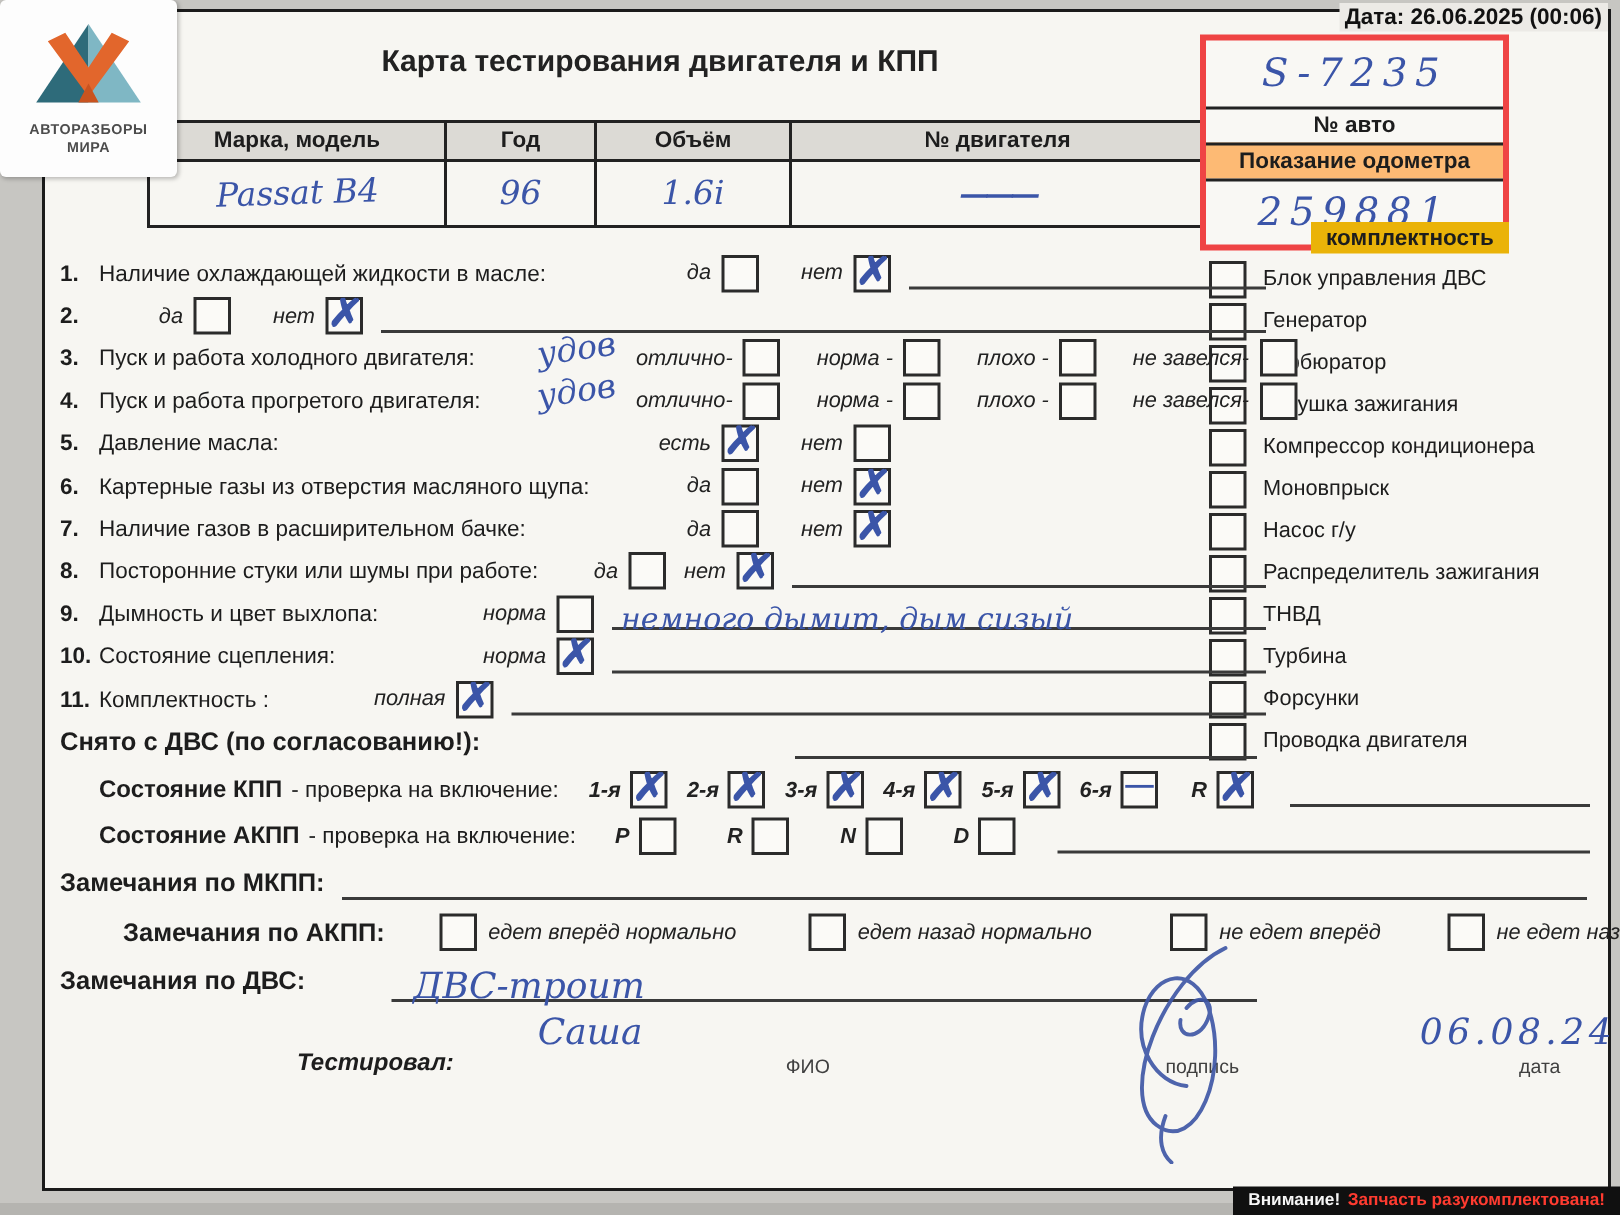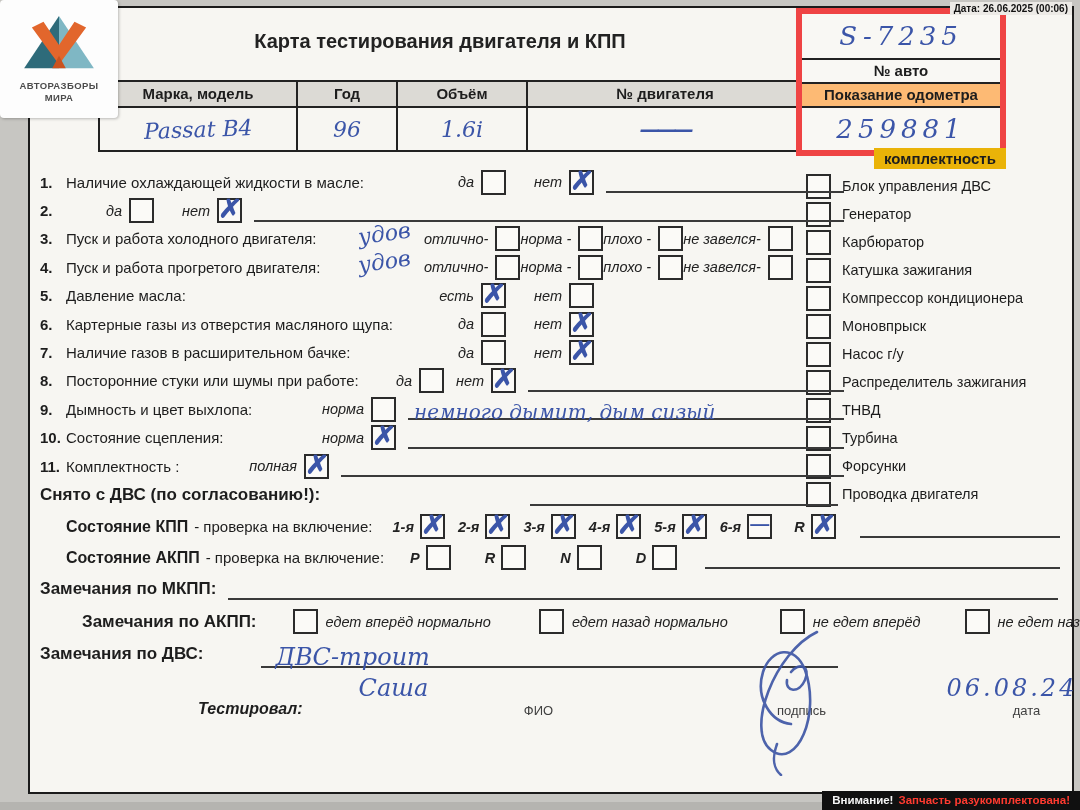--- a/index.html
+++ b/index.html
@@ -1,33 +1,33 @@
 <!DOCTYPE html>
 <html><head>
 <meta charset="utf-8">
 <style>
   html,body{margin:0;padding:0;width:1080px;height:810px;overflow:hidden;
     background:#c7c6c2;font-family:"Liberation Sans",sans-serif;color:#1d1d1d;}
   .paper{position:absolute;left:28px;top:6px;width:1046px;height:788px;
     background:#f7f6f2;border:2px solid #1b1b1b;box-sizing:border-box;}
   
-  .stamp{position:absolute;top:2px;right:8px;font-size:10px;font-weight:bold;color:#111;z-index:9;
+  .stamp{position:absolute;top:2px;right:8px;font-size:15px;font-weight:bold;color:#111;z-index:9;
     background:#eceae6;padding:1px 4px;text-align:right;}
   .logo-box{position:absolute;left:0;top:0;width:118px;height:118px;background:#fdfdfd;
     border-radius:4px;z-index:8;box-shadow:1px 1px 3px rgba(0,0,0,.25);text-align:center;}
   .logo-box svg{margin-top:14px;}
   .logo-t{font-size:9.5px;font-weight:bold;color:#4c4c4c;letter-spacing:.4px;line-height:1.25;}
   .title{position:absolute;left:90px;top:22px;width:640px;text-align:center;
     font-size:20px;font-weight:bold;color:#222;}
   .vtable{position:absolute;left:68px;top:72px;display:flex;border:2px solid #222;}
   .vcol{border-right:2px solid #222;display:flex;flex-direction:column;}
   .vcol:last-child{border-right:none;}
   .vhead{height:24px;line-height:24px;text-align:center;font-weight:bold;font-size:15px;background:#dcdad5;border-bottom:2px solid #222;}
   .vval{height:42px;display:flex;align-items:center;justify-content:center;}
-  .autobox{position:absolute;right:66px;top:0;width:198px;border:6px solid #ef4444;background:#f9f8f4;}
+  .autobox{position:absolute;right:66px;top:15px;width:198px;border:4px solid #ef4444;background:#f9f8f4;}
   .ab-num{height:44px;display:flex;align-items:center;justify-content:center;}
   .ab-cap{height:22px;line-height:22px;text-align:center;font-weight:bold;font-size:15px;border-top:2px solid #222;}
   .ab-odh{height:22px;line-height:22px;text-align:center;font-weight:bold;font-size:15px;background:#fdba74;border-top:2px solid #222;}
   .ab-odv{height:42px;display:flex;align-items:center;justify-content:center;border-top:2px solid #222;}
   
   .hand{font-family:"DejaVu Serif",serif;font-style:italic;color:#3b55a8;}
   .h22{font-size:22px;} .h26{font-size:26px;letter-spacing:5px;} .h24{font-size:24px;}
   .dashv{letter-spacing:-3px;font-weight:bold;font-size:20px;}
   
   .checkbox{width:21px;height:21px;border:2px solid #2b2b2b;background:#fbfaf7;display:inline-block;
@@ -47,21 +47,21 @@
   .qrow{display:flex;align-items:center;height:28.4px;position:relative;}
   .qnum{flex:0 0 26px;font-weight:bold;font-size:15px;}
   .qlabel{font-size:15px;}
   .lw352{flex:0 0 352px;} .lw302{flex:0 0 302px;} .lw168{flex:0 0 168px;}
   .og{display:flex;align-items:center;gap:7px;justify-content:flex-end;}
   .og88{flex:0 0 88px;}
   .ol{font-style:italic;font-size:14.5px;color:#222;white-space:nowrap;}
   .uline{flex:1;border-bottom:2px solid #3a3a3a;height:20px;margin-left:12px;margin-right:2px;position:relative;}
   .uline .note{position:absolute;left:6px;bottom:-6px;font-size:20px;white-space:nowrap;}
   .udov{position:absolute;left:318px;top:-4px;font-size:22px;transform:rotate(-8deg);z-index:2;}
-  .g1{margin-left:56px;} .gm{}
+  .g1{margin-left:56px;} .gm{margin-left:24px;}
   
   .srow{position:absolute;display:flex;align-items:center;}
   .b17{font-weight:bold;font-size:17px;} .b16{font-weight:bold;font-size:16px;}
   .n15{font-size:15px;}
   .gear{display:flex;align-items:center;gap:6px;margin-left:13px;}
   .glabel{font-style:italic;font-size:14.5px;font-weight:bold;color:#222;}
   
   .field{position:relative;}
   .fline{border-bottom:2px solid #333;height:32px;position:relative;}
   .fline .fhand{position:absolute;left:0;right:0;bottom:-2px;text-align:center;}

